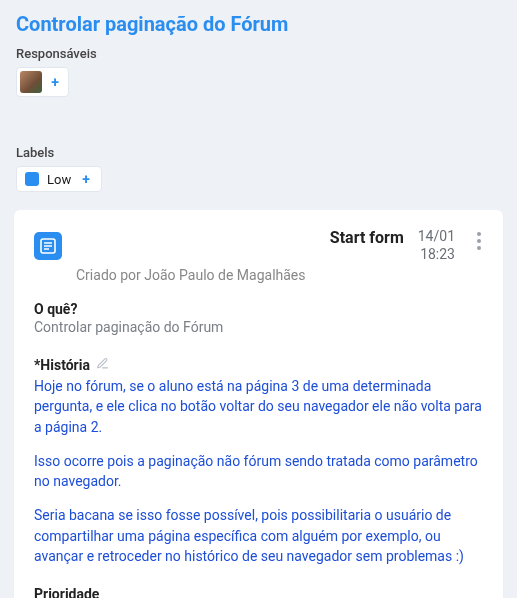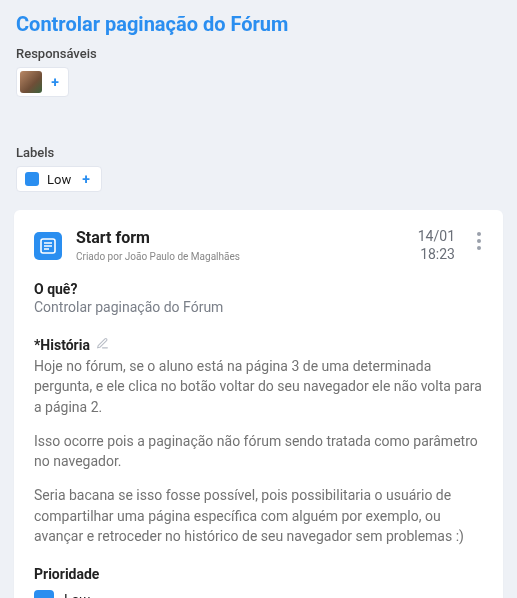--- a/index.html
+++ b/index.html
@@ -79,24 +79,24 @@
   .form-icon {
     width: 28px; height: 28px; border-radius: 5px;
     background: #2a8ef0;
     display: flex; align-items: center; justify-content: center;
     flex-shrink: 0;
     margin-top: 4px;
   }
   .form-icon svg { display: block; }
   .card-head-main { flex: 1; }
   .card-title {
-    font-size: 16px; font-weight: 700; color: #222;
+    font-size: 16px; font-weight: 700; color: #222; text-align: right;
   }
   .card-sub {
-    font-size: 10px; color: #888; margin-top: 4px;
+    font-size: 14px; color: #888; margin-top: 20px;
   }
   .card-date {
     text-align: right; color: #6a6f78; font-size: 14px; line-height: 1.25;
     margin-right: 6px;
   }
   .kebab {
     display: flex; flex-direction: column; gap: 3px;
     padding: 4px 2px; cursor: pointer;
   }
   .kebab span {
@@ -107,21 +107,21 @@
   }
   .section-text {
     font-size: 14px; color: #7a7f88; margin-top: 2px;
   }
   .block { margin-bottom: 20px; }
   .story-head {
     display: flex; align-items: center; gap: 6px; margin-top: 8px;
   }
   .pencil { color: #b8bdc6; }
   .story-body {
-    font-size: 14px; color: #737373; line-height: 1.45; margin-top: 2px;
+    font-size: 14px; color: #1d4ed8; line-height: 1.45; margin-top: 2px;
   }
   .story-body p { margin-bottom: 14px; }
   .story-body p:last-child { margin-bottom: 6px; }
   .priority-row {
     display: flex; align-items: center; gap: 10px; margin-top: 8px;
   }
   .priority-swatch {
     width: 20px; height: 20px; border-radius: 4px; background: #2a8ef0;
   }
   .priority-text { font-size: 14px; color: #222; }

